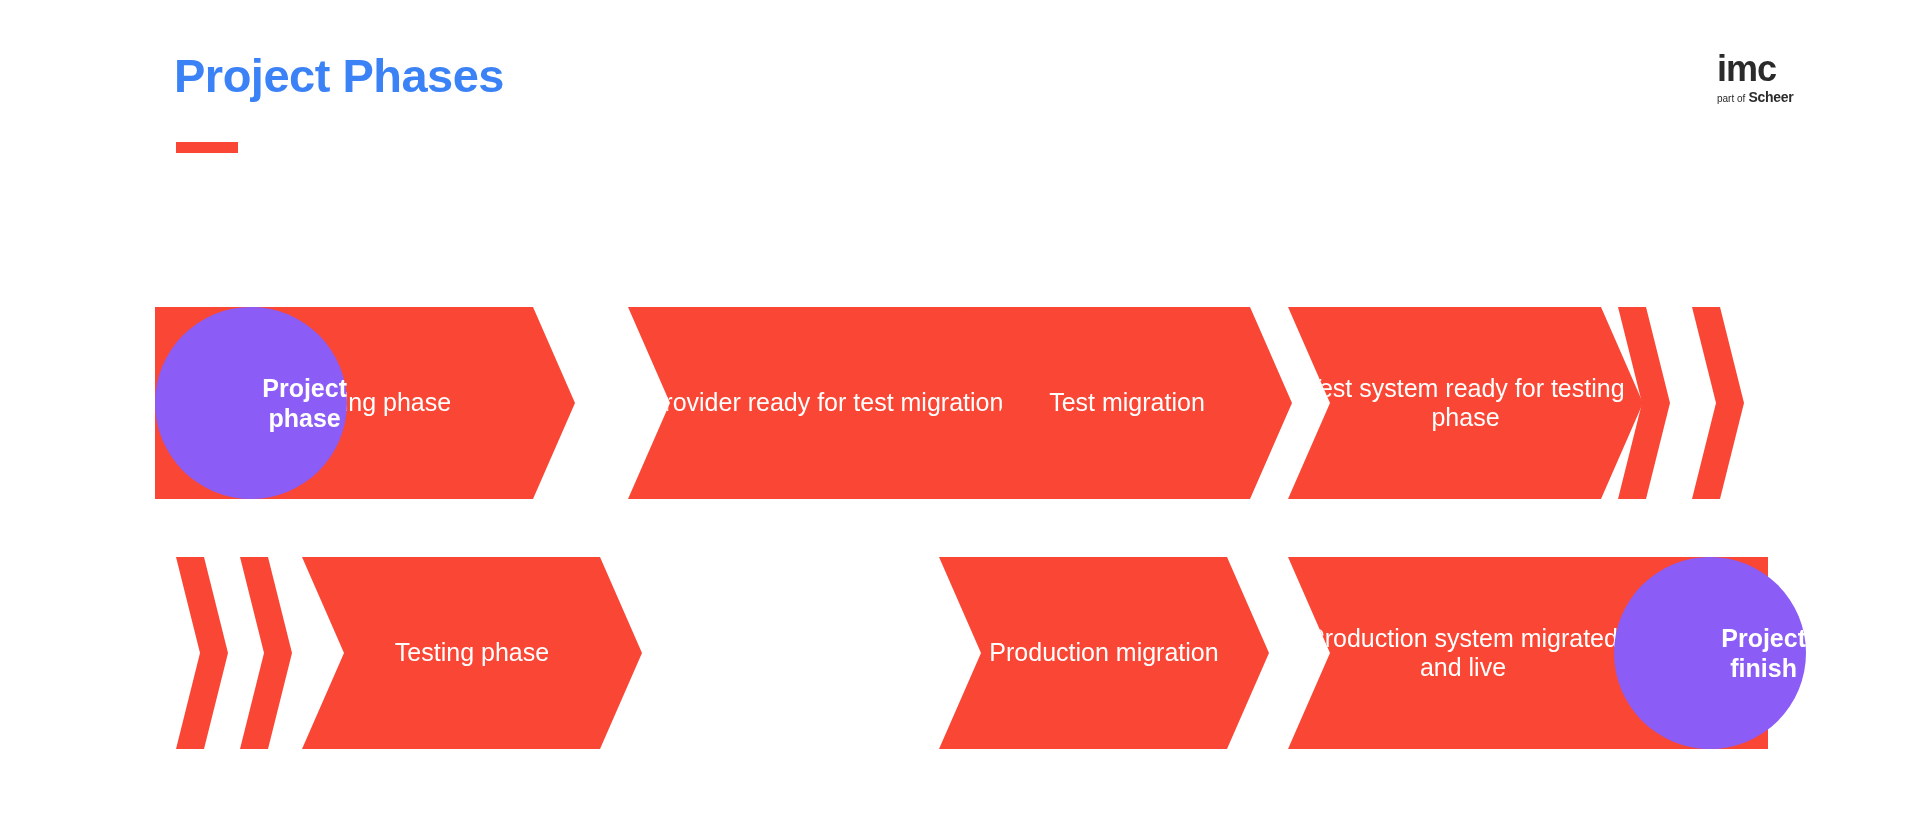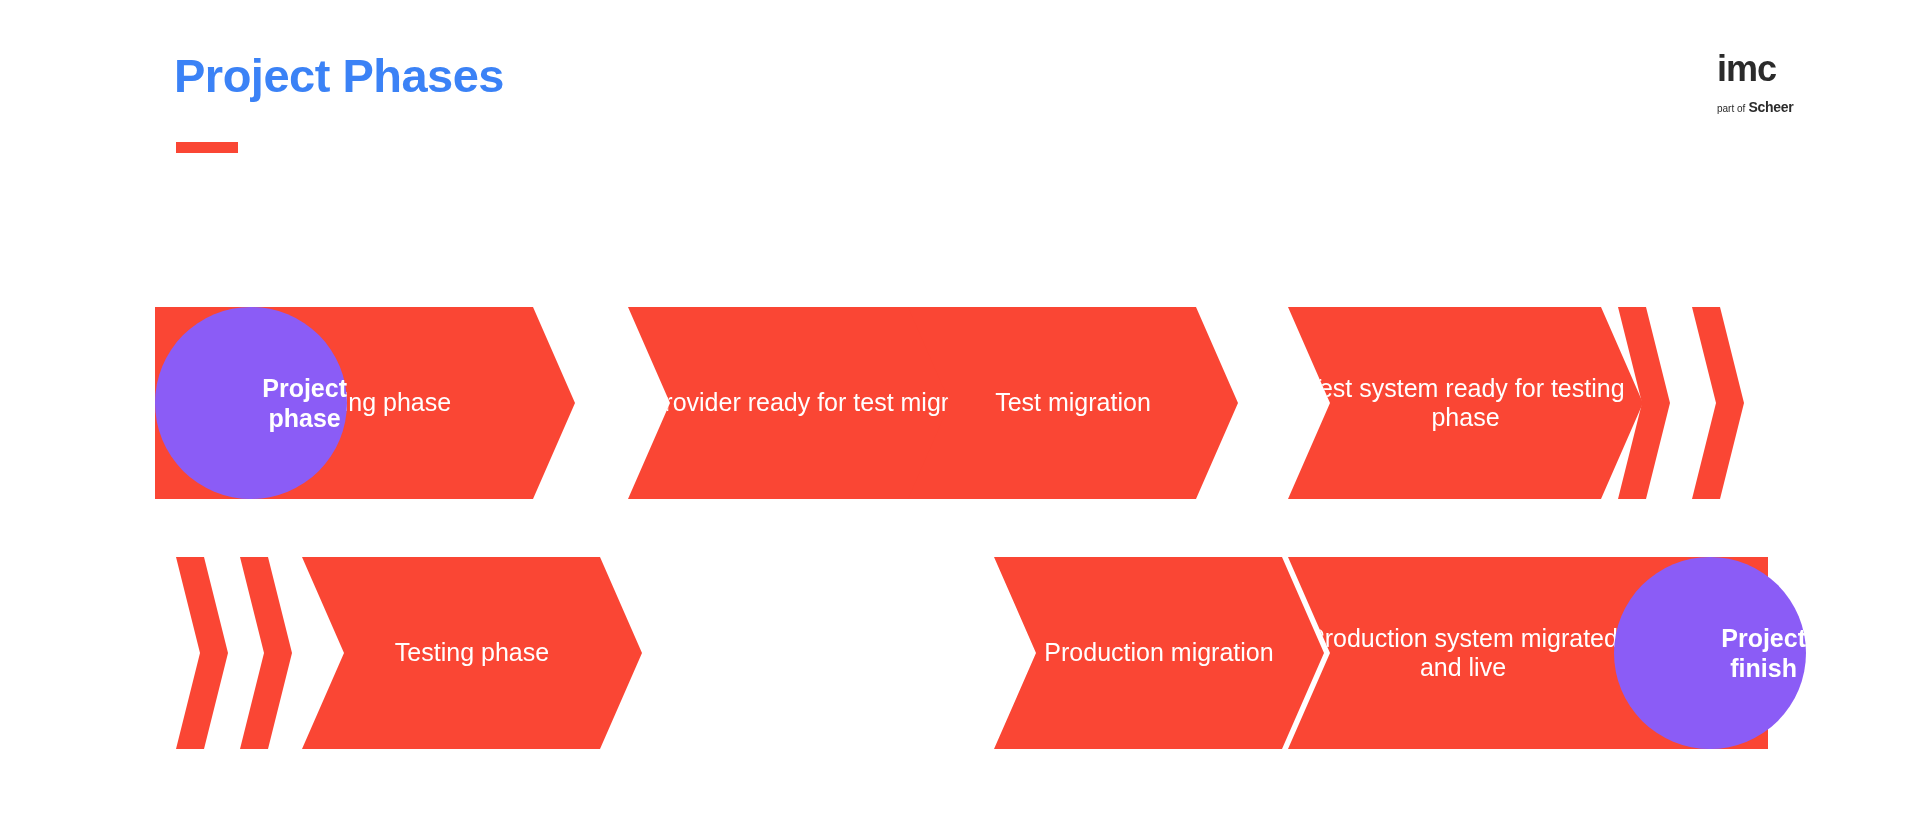--- a/index.html
+++ b/index.html
@@ -54,21 +54,21 @@
     text-align: left;
   }
   #logo-imc {
     font-size: 36px;
     font-weight: bold;
     color: #2B2B2B;
     line-height: 0.95;
     letter-spacing: -1px;
   }
   #logo-tagline {
-    margin-top: 14px;
+    margin-top: 4px;
     font-size: 11px;
     color: #2B2B2B;
     line-height: 1;
     white-space: nowrap;
   }
   #logo-tagline .lt-light { font-weight: normal; font-size: 10px; }
   #logo-tagline .lt-bold  { font-weight: bold; font-size: 14px; letter-spacing: -0.3px; }
 
   
   .flow-row {
@@ -163,21 +163,21 @@
 <div id="flow-row-1" class="flow-row">
 
   <div class="chevron ch-point-only" style="left:155px; width:420px;">
     <div class="chevron-text">Planning phase</div>
   </div>
 
   <div class="chevron ch-both" style="left:628px; width:395px;">
     <div class="chevron-text">Provider ready for test migration</div>
   </div>
 
-  <div class="chevron ch-both" style="left:908px; width:330px;">
+  <div class="chevron ch-both" style="left:962px; width:330px;">
     <div class="chevron-text">Test migration</div>
   </div>
 
   <div class="chevron ch-both" style="left:1288px; width:355px;">
     <div class="chevron-text">Test system ready for testing phase</div>
   </div>
 
   <div class="arrow-stroke" style="left:1618px;"></div>
   <div class="arrow-stroke" style="left:1692px;"></div>
 
@@ -192,21 +192,21 @@
 <div id="flow-row-2" class="flow-row">
 
   <div class="arrow-stroke" style="left:176px;"></div>
   <div class="arrow-stroke" style="left:240px;"></div>
 
   <div class="chevron ch-both" style="left:302px; width:340px;justify-content:center;">
     <div class="chevron-text">Testing phase</div>
   </div>
 
 
-  <div class="chevron ch-both" style="left:994px; width:330px;">
+  <div class="chevron ch-both" style="left:939px; width:330px;">
     <div class="chevron-text">Production migration</div>
   </div>
 
   <div class="chevron ch-notch-only" style="left:1288px; width:480px;">
     <div class="chevron-text" style="margin-right:130px;">Production system migrated and live</div>
   </div>
 
   <div id="terminus-finish" class="terminus-circle">
     <div class="terminus-text">
       <span>Project</span><br>

